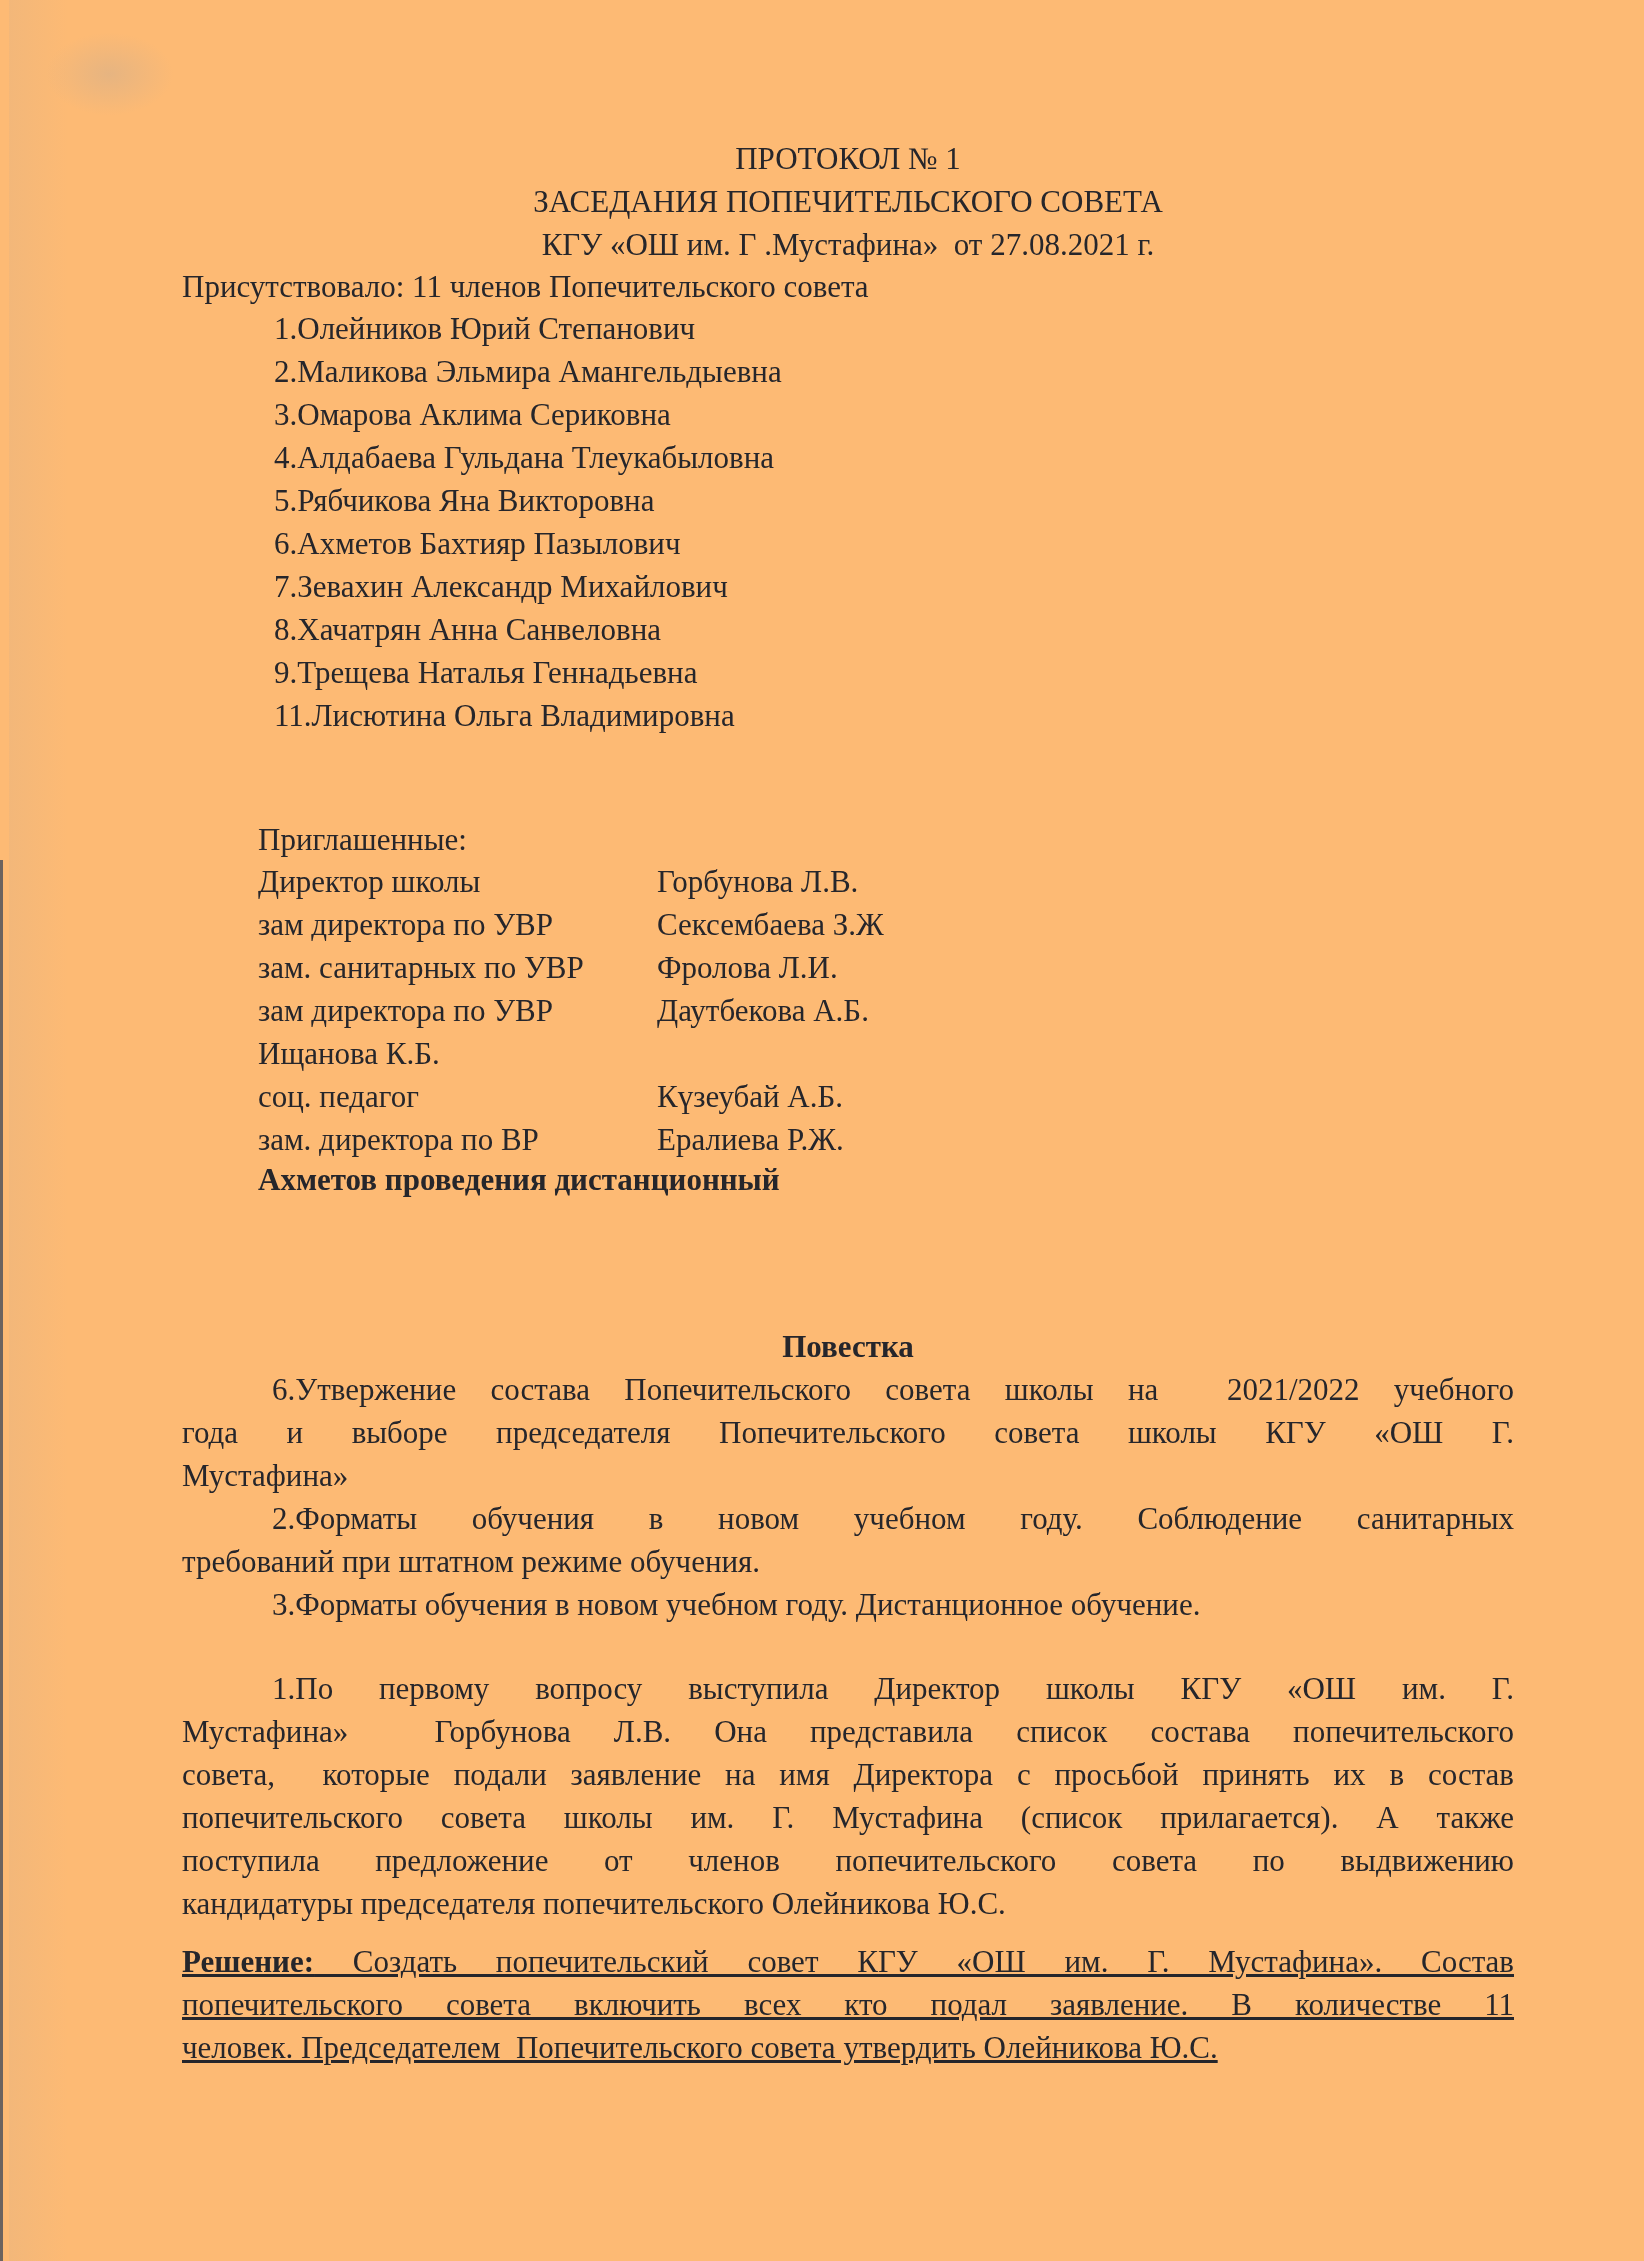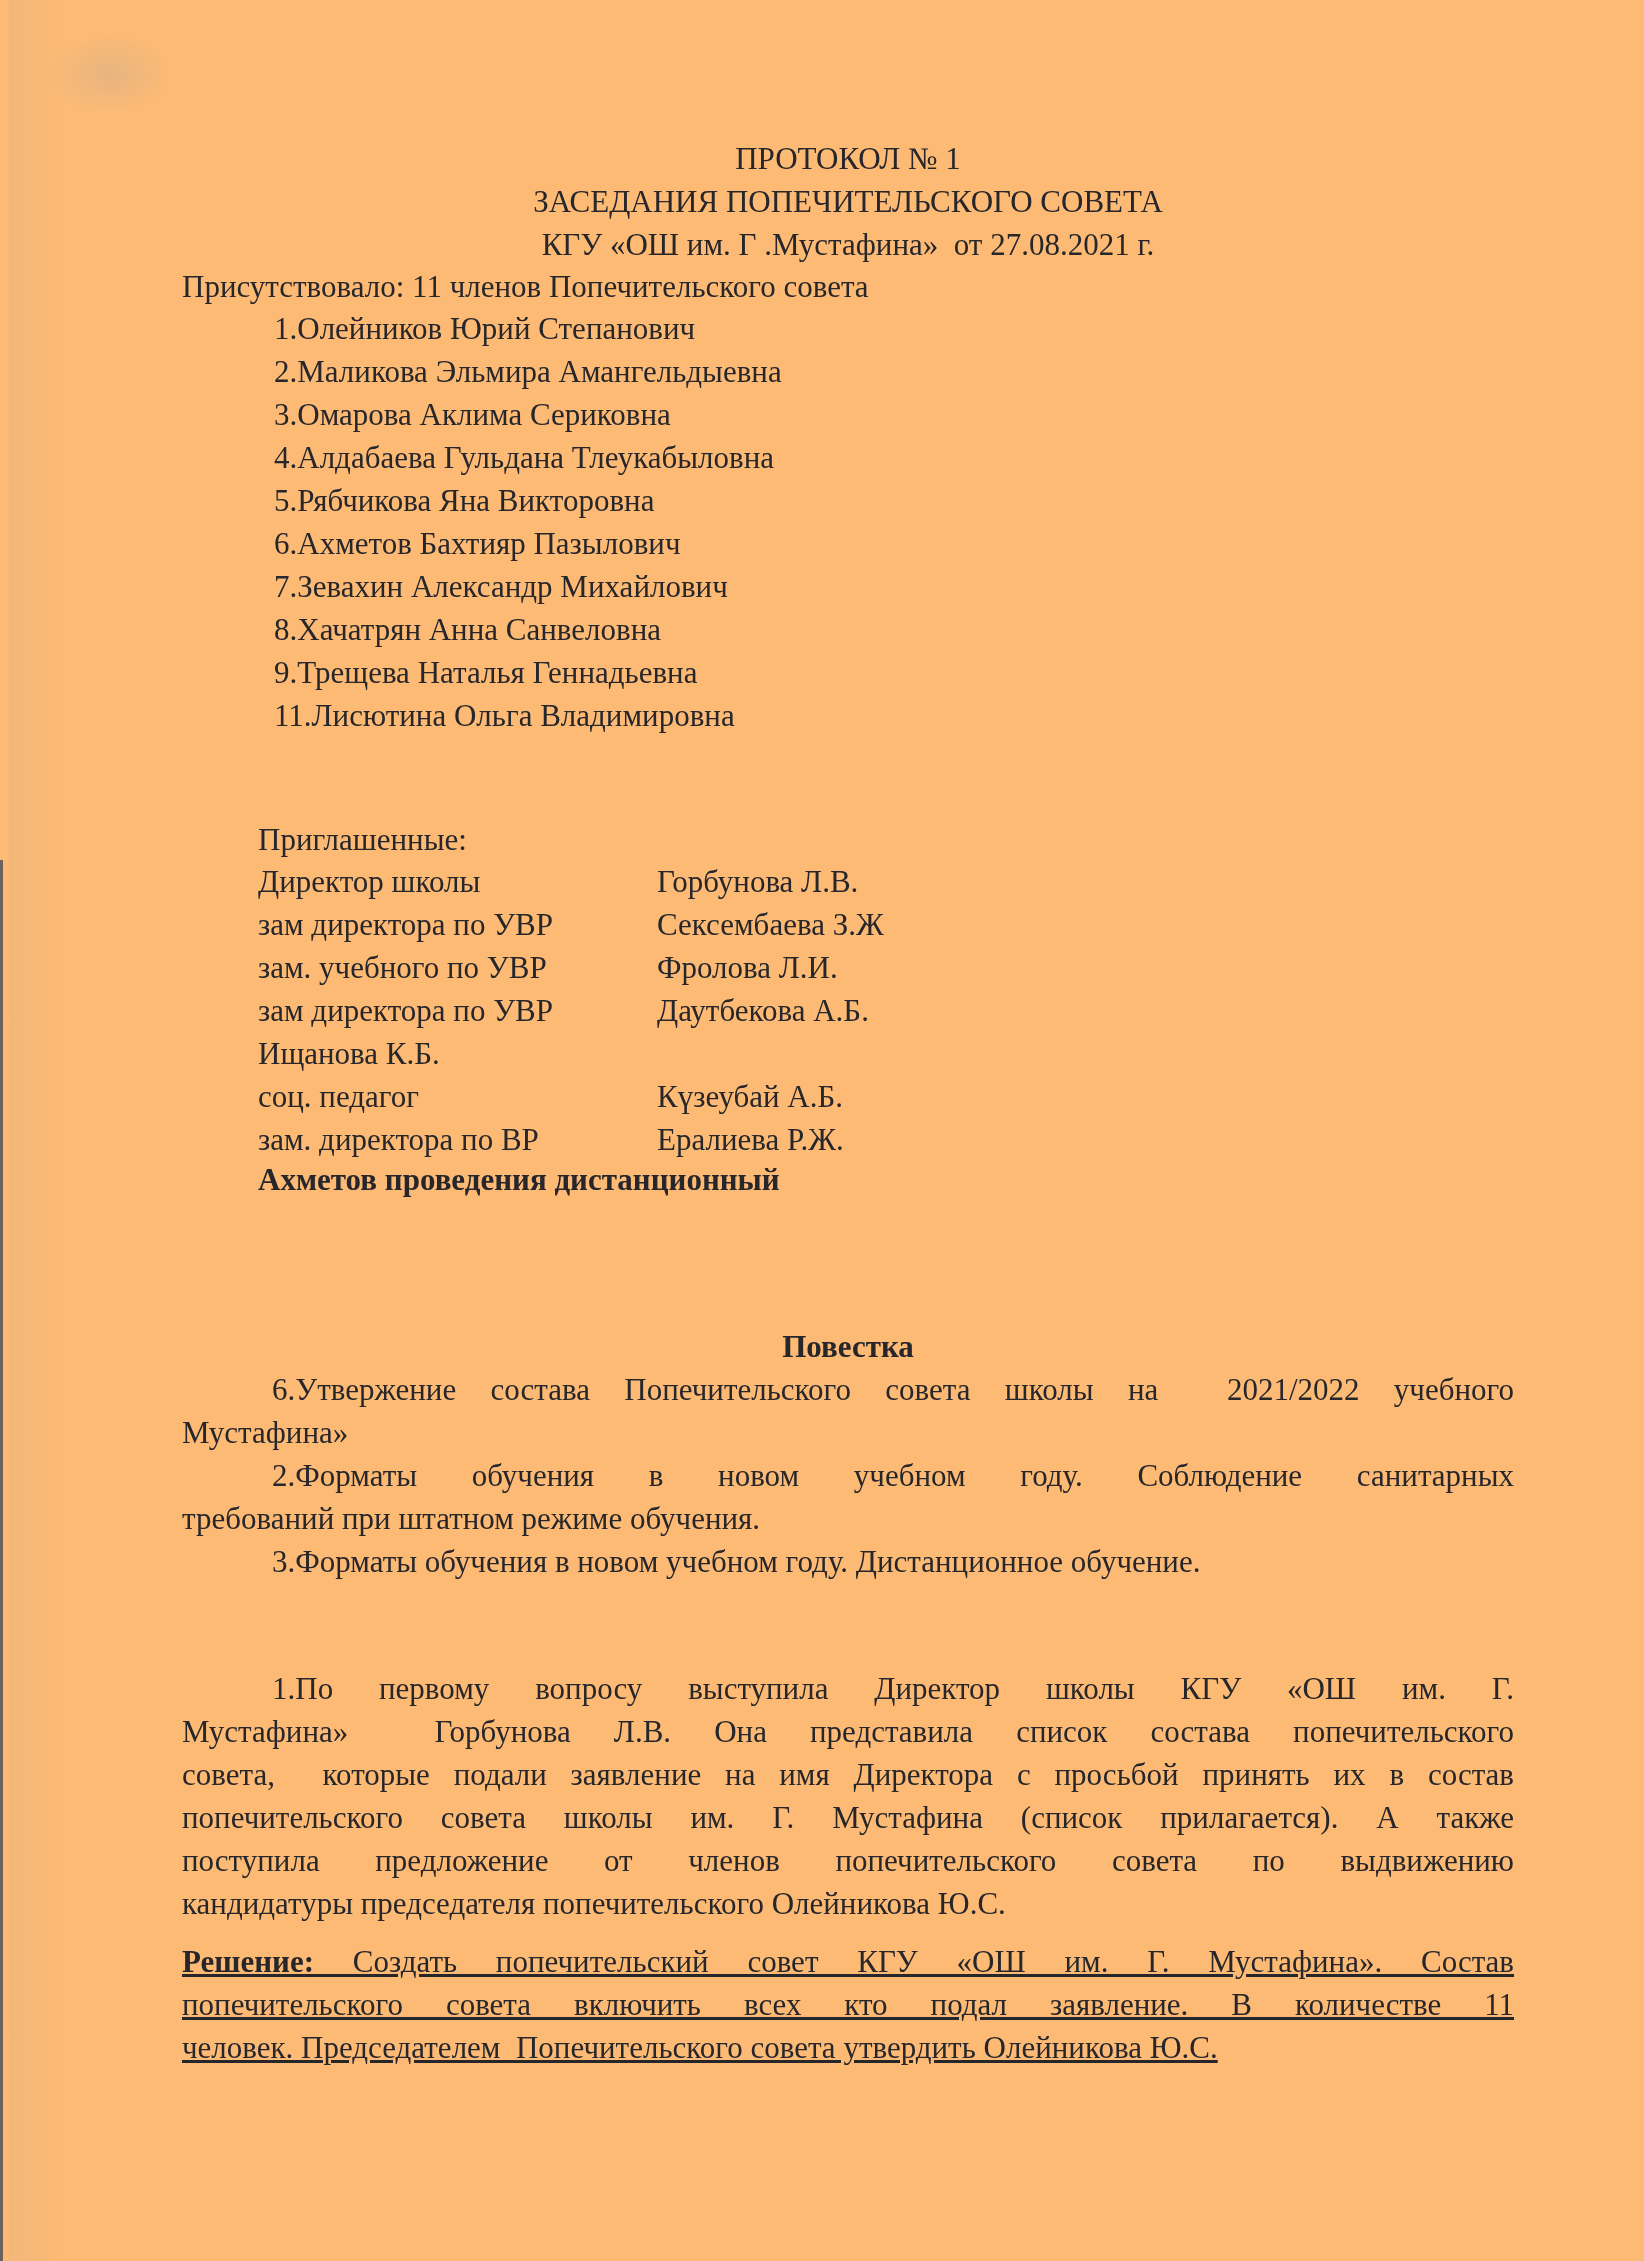--- a/index.html
+++ b/index.html
@@ -76,21 +76,21 @@
   <div class="abs invited-block">
     <div class="invited-row">
       <span class="invited-role">Директор школы</span>
       <span class="invited-name">Горбунова Л.В.</span>
     </div>
     <div class="invited-row">
       <span class="invited-role">зам директора по УВР</span>
       <span class="invited-name">Сексембаева З.Ж</span>
     </div>
     <div class="invited-row">
-      <span class="invited-role">зам. учебного по УВР</span>
+      <span class="invited-role">зам. санитарных по УВР</span>
       <span class="invited-name">Фролова Л.И.</span>
     </div>
     <div class="invited-row">
       <span class="invited-role">зам директора по УВР</span>
       <span class="invited-name">Даутбекова А.Б.</span>
     </div>
     <div class="invited-row">
       <span class="invited-name">Ищанова К.Б.</span>
     </div>
     <div class="invited-row">
@@ -106,20 +106,21 @@
   <div class="abs format-block">
     <div class="line b">Ахметов проведения дистанционный</div>
   </div>
 
   <div class="abs povestka-block center">
     <div class="line b">Повестка</div>
   </div>
 
   <div class="abs agenda-block">
     <div class="line jl ind">6.Утвержение состава Попечительского совета школы на  2021/2022 учебного</div>
+    <div class="line jl">года и выборе председателя Попечительского совета школы КГУ «ОШ Г.</div>
     <div class="line">Мустафина»</div>
     <div class="line jl ind">2.Форматы обучения в новом учебном году. Соблюдение санитарных</div>
     <div class="line">требований при штатном режиме обучения.</div>
     <div class="line ind">3.Форматы обучения в новом учебном году. Дистанционное обучение.</div>
   </div>
 
   <div class="abs q1-block">
     <div class="line jl ind">1.По первому вопросу выступила Директор школы КГУ «ОШ им. Г.</div>
     <div class="line jl">Мустафина»  Горбунова Л.В. Она представила список состава попечительского</div>
     <div class="line jl">совета,  которые подали заявление на имя Директора с просьбой принять их в состав</div>

